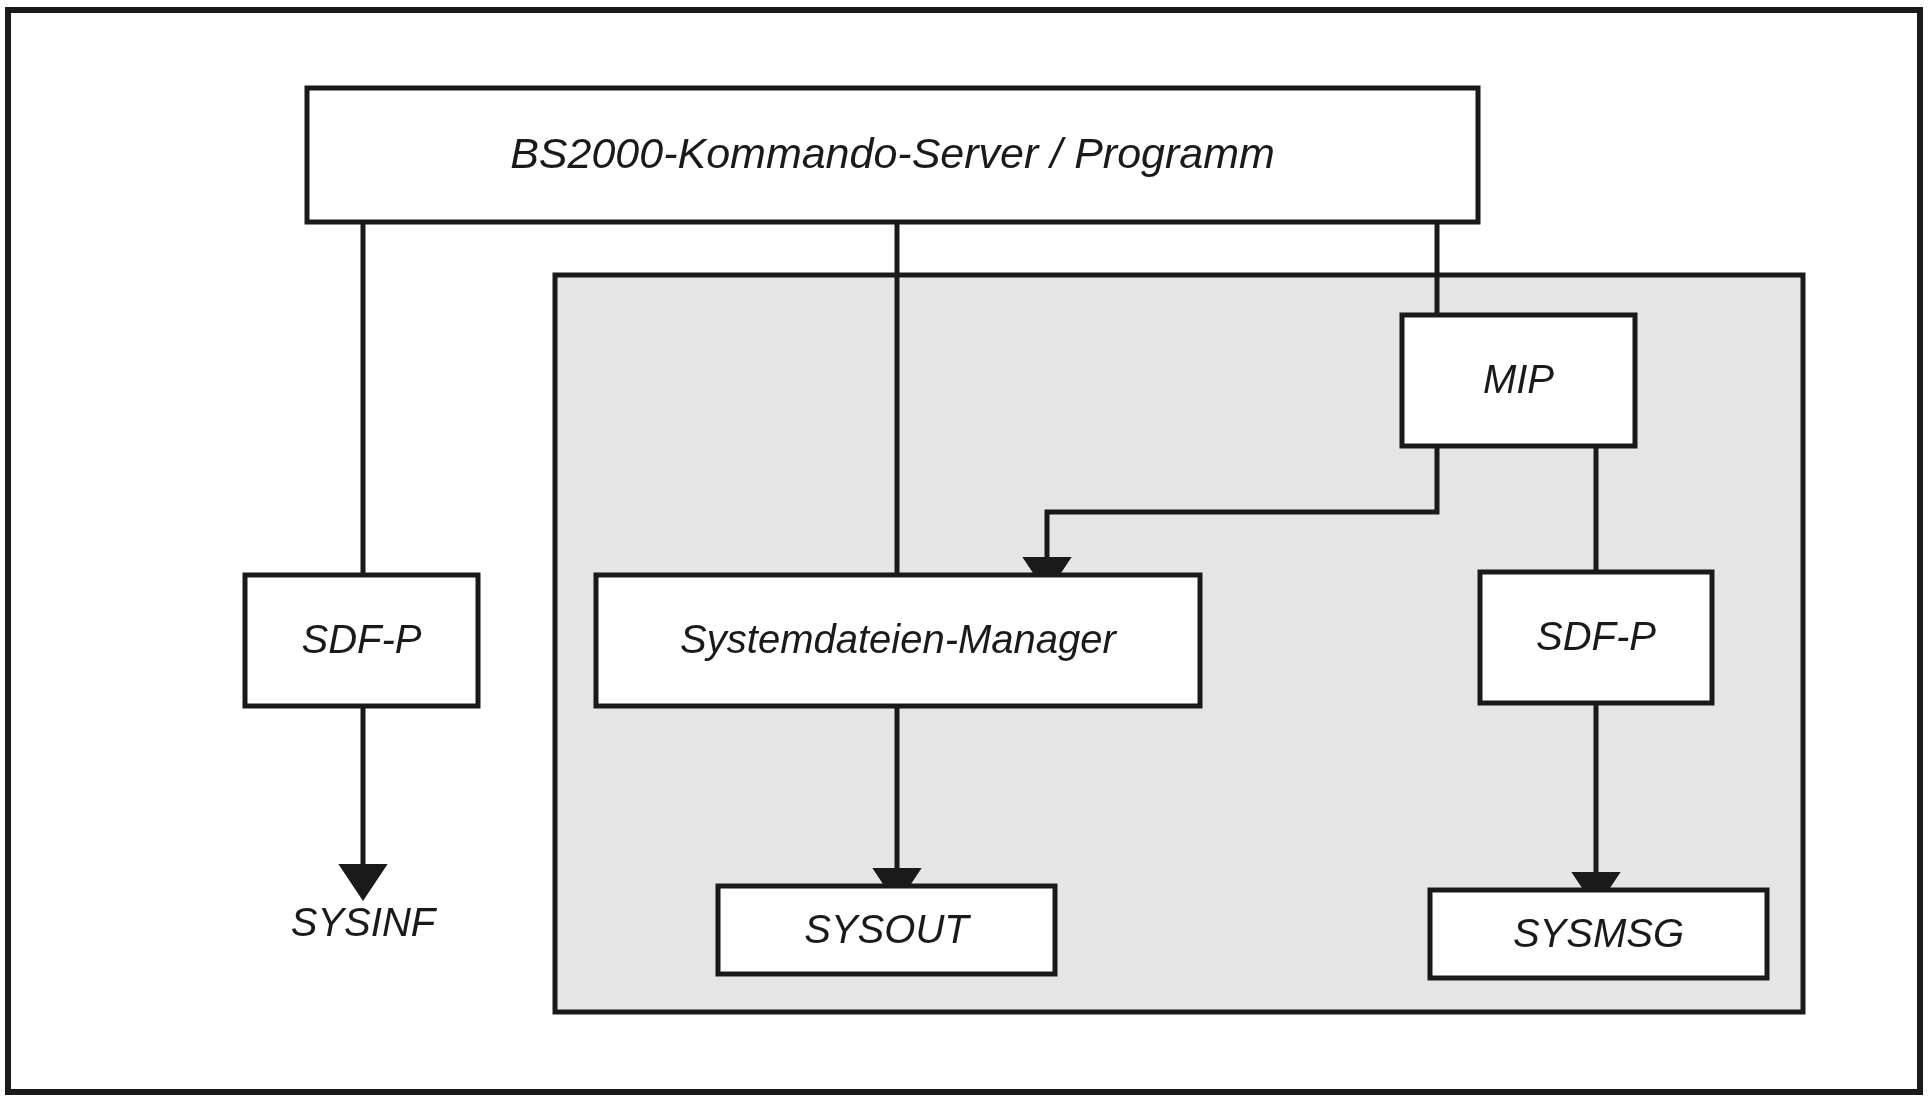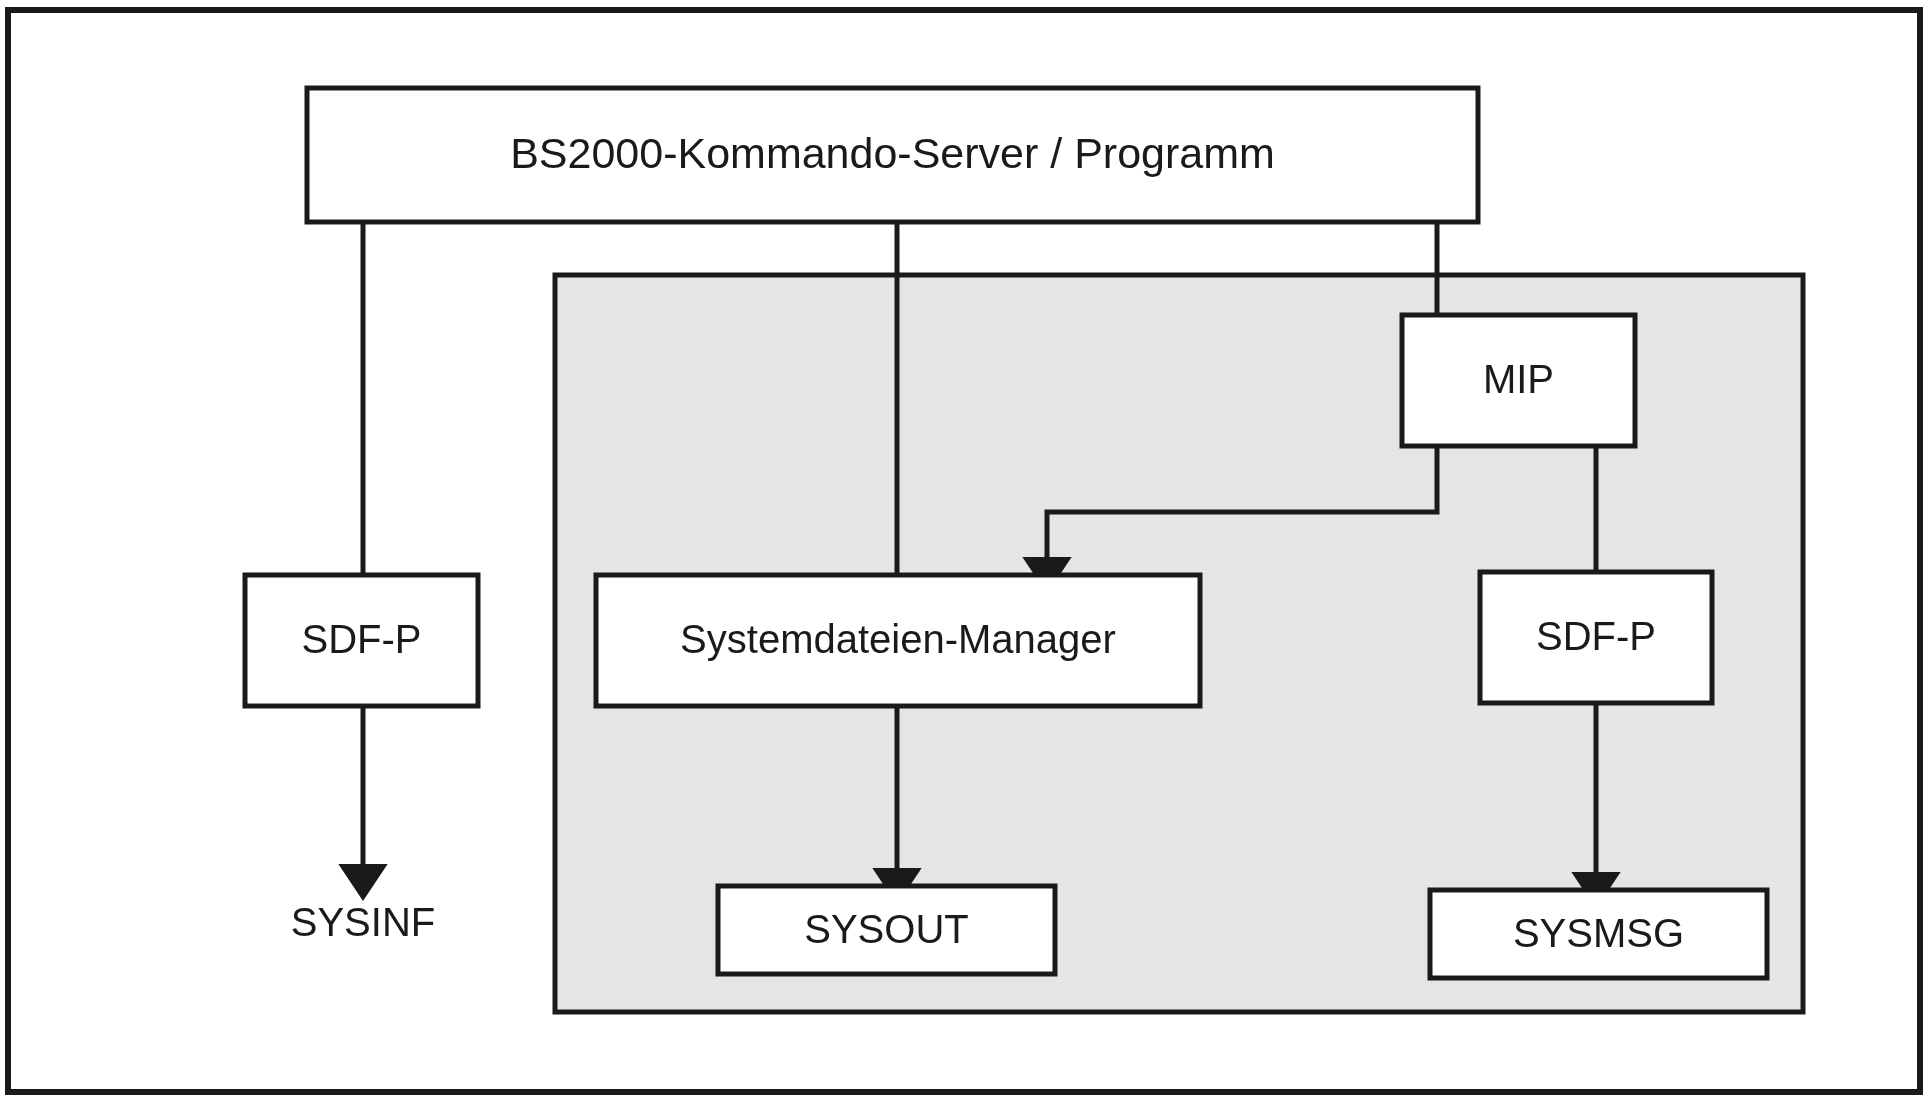--- a/index.html
+++ b/index.html
@@ -11,20 +11,21 @@
     width: 1928px;
     height: 1101px;
     font-family: "Liberation Sans", sans-serif;
     overflow: hidden;
   }
   #diagram-root {
     position: relative;
     width: 1728px;
     height: 1101px;
     background: #ffffff;
+    font-style: italic;
   }
   svg#diagram-svg {
     position: absolute;
     top: 0;
     left: 0;
     width: 1928px;
     height: 1101px;
     display: block;
   }
   .node-box {

